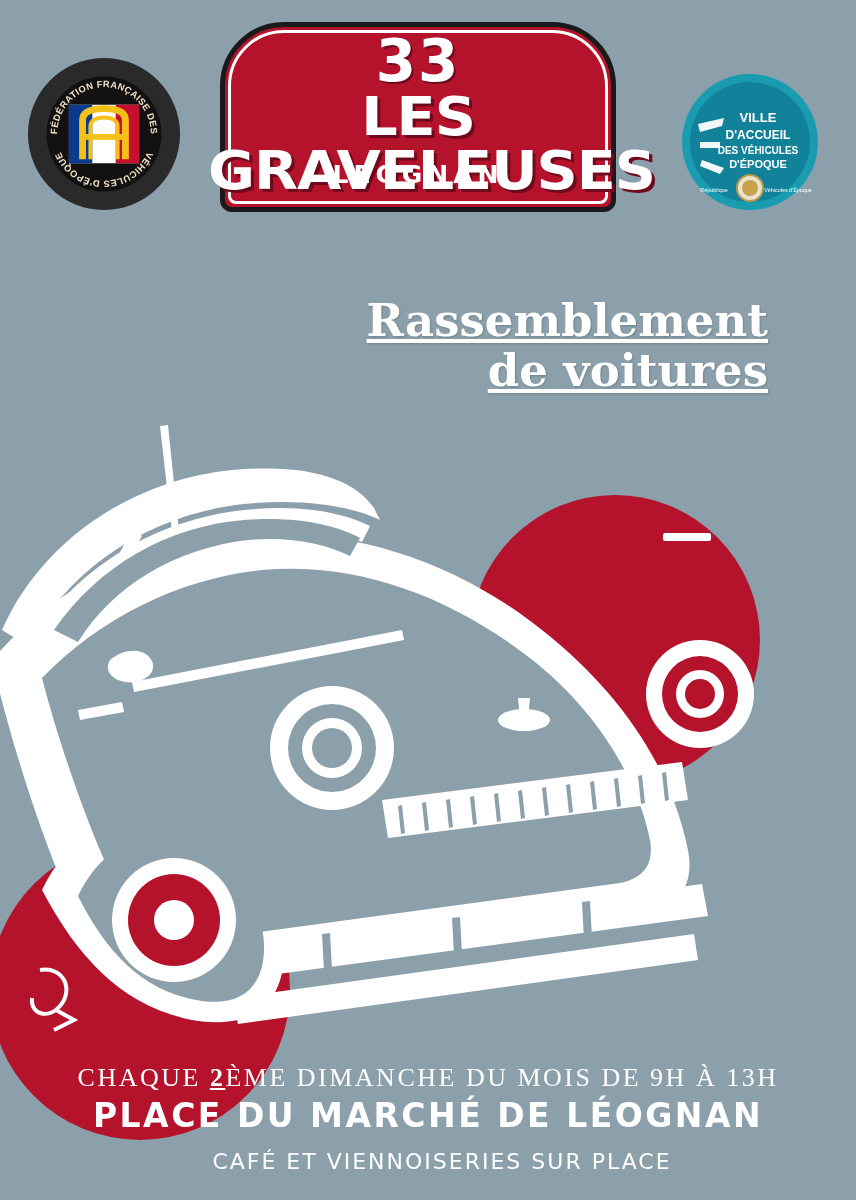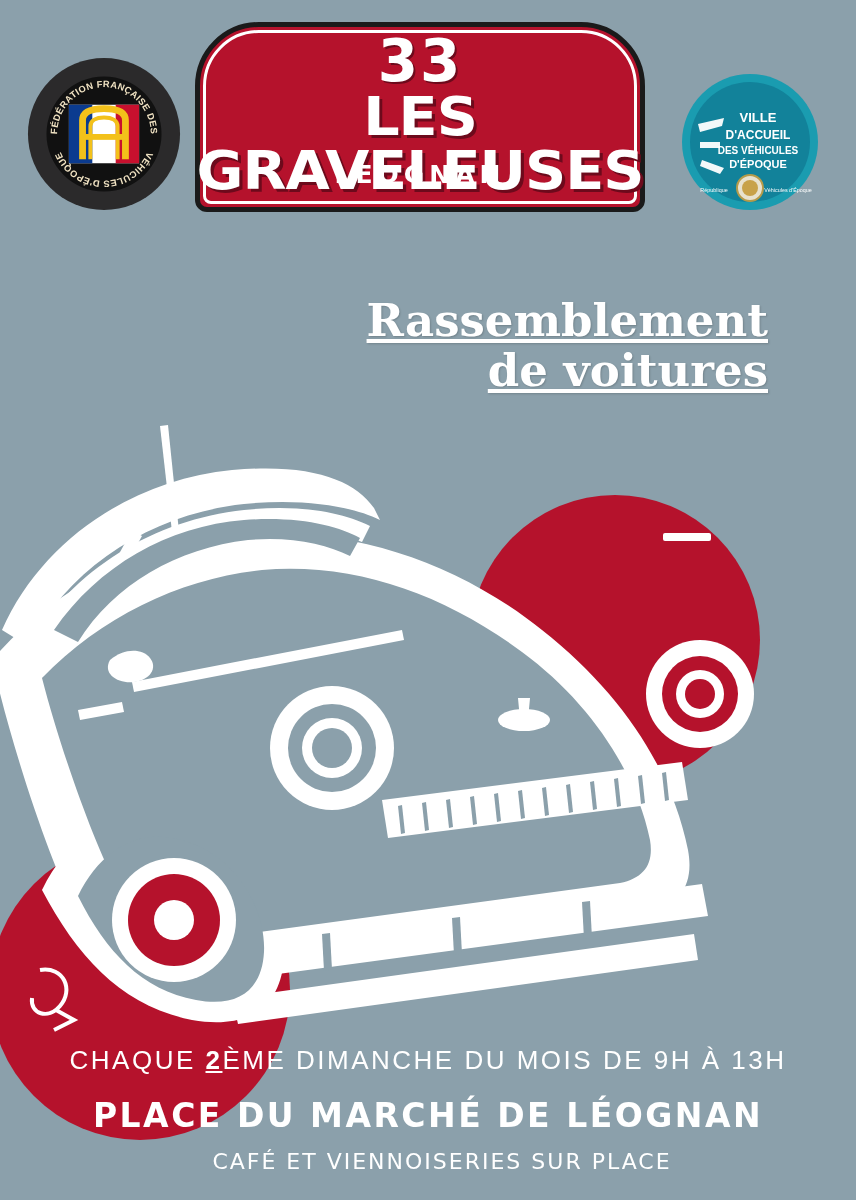--- a/index.html
+++ b/index.html
@@ -66,23 +66,23 @@
     position: absolute;
     left: 680px;
     top: 72px;
     width: 140px;
     height: 140px;
   }
 
   
   .plate {
     position: absolute;
-    left: 195px;
+    left: 220px;
     top: 22px;
-    width: 450px;
+    width: 396px;
     height: 190px;
   }
   .plate-bg {
     position: absolute;
     inset: 0;
     background: #b5122c;
     border: 5px solid #1a1a1a;
     border-radius: 64px 64px 12px 12px;
     box-sizing: border-box;
   }
@@ -165,24 +165,24 @@
   
   .footer {
     position: absolute;
     left: 0;
     right: 0;
     bottom: 26px;
     text-align: center;
     color: #ffffff;
   }
   .footer-line1 {
-    font-family: Liberation Sans, sans-serif;
+    font-family: Liberation Serif, serif;
     font-size: 26px;
     letter-spacing: 2.5px;
-    margin-bottom: 20px;
+    margin-bottom: 3px;
     white-space: nowrap;
   }
   .footer-line1 .strong {
     font-weight: bold;
     text-decoration: underline;
   }
   .footer-line2 {
     font-family: "DejaVu Sans", sans-serif;
     font-size: 33px;
     letter-spacing: 2.5px;

